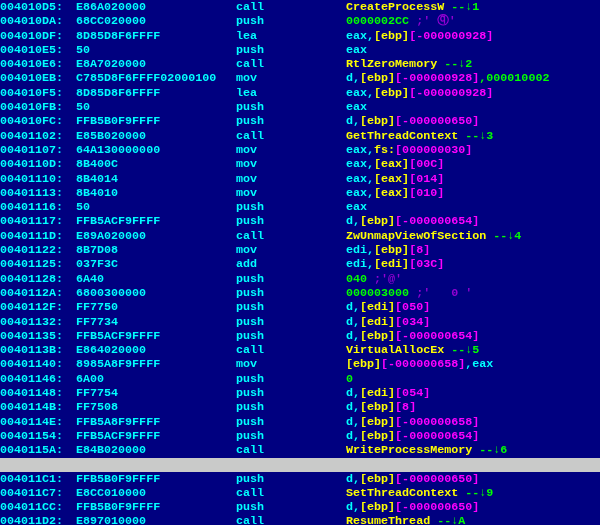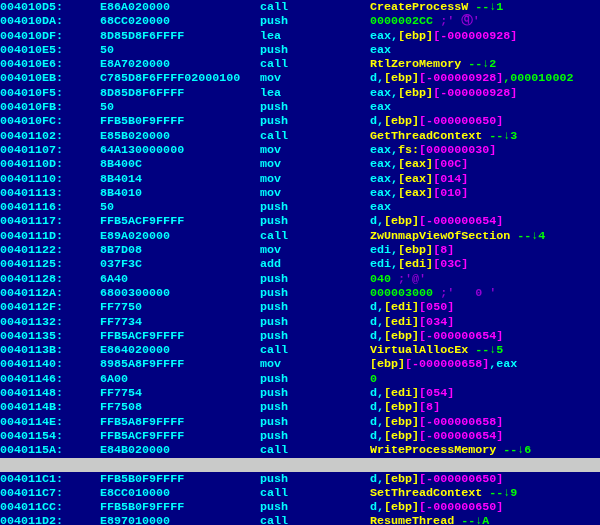--- a/index.html
+++ b/index.html
@@ -1,18 +1,18 @@
 <!DOCTYPE html>
 <html><head>
 <meta charset="utf-8">
 <style>
   html,body{margin:0;padding:0;background:#000080;width:600px;height:525px;overflow:hidden}
   .disasm{font-family:Consolas,'Courier New',monospace;font-size:11.7px;line-height:14.3px;white-space:pre;font-weight:bold}
   .row{display:flex}
-  .addr{width:100px;color:#00FFFF}
+  .addr{width:76px;color:#00FFFF}
   .bytes{width:160px;color:#00FFFF}
   .mnem{width:110px;color:#00FFFF}
   .ops{flex:1}
   .sep{background:#C9CAC9;height:14px;width:600px}
   .cyan{color:#00FFFF}.lime{color:#00FF00}.yellow{color:#FFFF00}.magenta{color:#FF00FF}.purple{color:#9400D3}
 </style>
 </head>
 <body>
 
 <div class="disasm" id="listing"><div class="row"><span class="addr">004010D5:</span><span class="bytes">E86A020000</span><span class="mnem ">call</span><span class="ops"><span class="yellow">CreateProcessW </span><span class="lime">--↓1</span></span></div><div class="row"><span class="addr">004010DA:</span><span class="bytes">68CC020000</span><span class="mnem ">push</span><span class="ops"><span class="lime">0000002CC </span><span class="purple">;' ⓠ'</span></span></div><div class="row"><span class="addr">004010DF:</span><span class="bytes">8D85D8F6FFFF</span><span class="mnem ">lea</span><span class="ops"><span class="cyan">eax,</span><span class="yellow">[ebp]</span><span class="magenta">[-000000928]</span></span></div><div class="row"><span class="addr">004010E5:</span><span class="bytes">50</span><span class="mnem ">push</span><span class="ops"><span class="cyan">eax</span></span></div><div class="row"><span class="addr">004010E6:</span><span class="bytes">E8A7020000</span><span class="mnem ">call</span><span class="ops"><span class="yellow">RtlZeroMemory </span><span class="lime">--↓2</span></span></div><div class="row"><span class="addr">004010EB:</span><span class="bytes">C785D8F6FFFF02000100</span><span class="mnem ">mov</span><span class="ops"><span class="cyan">d,</span><span class="yellow">[ebp]</span><span class="magenta">[-000000928]</span><span class="lime">,000010002</span></span></div><div class="row"><span class="addr">004010F5:</span><span class="bytes">8D85D8F6FFFF</span><span class="mnem ">lea</span><span class="ops"><span class="cyan">eax,</span><span class="yellow">[ebp]</span><span class="magenta">[-000000928]</span></span></div><div class="row"><span class="addr">004010FB:</span><span class="bytes">50</span><span class="mnem ">push</span><span class="ops"><span class="cyan">eax</span></span></div><div class="row"><span class="addr">004010FC:</span><span class="bytes">FFB5B0F9FFFF</span><span class="mnem ">push</span><span class="ops"><span class="cyan">d,</span><span class="yellow">[ebp]</span><span class="magenta">[-000000650]</span></span></div><div class="row"><span class="addr">00401102:</span><span class="bytes">E85B020000</span><span class="mnem ">call</span><span class="ops"><span class="yellow">GetThreadContext </span><span class="lime">--↓3</span></span></div><div class="row"><span class="addr">00401107:</span><span class="bytes">64A130000000</span><span class="mnem ">mov</span><span class="ops"><span class="cyan">eax,</span><span class="yellow">fs:</span><span class="magenta">[000000030]</span></span></div><div class="row"><span class="addr">0040110D:</span><span class="bytes">8B400C</span><span class="mnem ">mov</span><span class="ops"><span class="cyan">eax,</span><span class="yellow">[eax]</span><span class="magenta">[00C]</span></span></div><div class="row"><span class="addr">00401110:</span><span class="bytes">8B4014</span><span class="mnem ">mov</span><span class="ops"><span class="cyan">eax,</span><span class="yellow">[eax]</span><span class="magenta">[014]</span></span></div><div class="row"><span class="addr">00401113:</span><span class="bytes">8B4010</span><span class="mnem ">mov</span><span class="ops"><span class="cyan">eax,</span><span class="yellow">[eax]</span><span class="magenta">[010]</span></span></div><div class="row"><span class="addr">00401116:</span><span class="bytes">50</span><span class="mnem ">push</span><span class="ops"><span class="cyan">eax</span></span></div><div class="row"><span class="addr">00401117:</span><span class="bytes">FFB5ACF9FFFF</span><span class="mnem ">push</span><span class="ops"><span class="cyan">d,</span><span class="yellow">[ebp]</span><span class="magenta">[-000000654]</span></span></div><div class="row"><span class="addr">0040111D:</span><span class="bytes">E89A020000</span><span class="mnem ">call</span><span class="ops"><span class="yellow">ZwUnmapViewOfSection </span><span class="lime">--↓4</span></span></div><div class="row"><span class="addr">00401122:</span><span class="bytes">8B7D08</span><span class="mnem ">mov</span><span class="ops"><span class="cyan">edi,</span><span class="yellow">[ebp]</span><span class="magenta">[8]</span></span></div><div class="row"><span class="addr">00401125:</span><span class="bytes">037F3C</span><span class="mnem ">add</span><span class="ops"><span class="cyan">edi,</span><span class="yellow">[edi]</span><span class="magenta">[03C]</span></span></div><div class="row"><span class="addr">00401128:</span><span class="bytes">6A40</span><span class="mnem ">push</span><span class="ops"><span class="lime">040 </span><span class="purple">;'@'</span></span></div><div class="row"><span class="addr">0040112A:</span><span class="bytes">6800300000</span><span class="mnem ">push</span><span class="ops"><span class="lime">000003000 </span><span class="purple">;'   0 '</span></span></div><div class="row"><span class="addr">0040112F:</span><span class="bytes">FF7750</span><span class="mnem ">push</span><span class="ops"><span class="cyan">d,</span><span class="yellow">[edi]</span><span class="magenta">[050]</span></span></div><div class="row"><span class="addr">00401132:</span><span class="bytes">FF7734</span><span class="mnem ">push</span><span class="ops"><span class="cyan">d,</span><span class="yellow">[edi]</span><span class="magenta">[034]</span></span></div><div class="row"><span class="addr">00401135:</span><span class="bytes">FFB5ACF9FFFF</span><span class="mnem ">push</span><span class="ops"><span class="cyan">d,</span><span class="yellow">[ebp]</span><span class="magenta">[-000000654]</span></span></div><div class="row"><span class="addr">0040113B:</span><span class="bytes">E864020000</span><span class="mnem ">call</span><span class="ops"><span class="yellow">VirtualAllocEx </span><span class="lime">--↓5</span></span></div><div class="row"><span class="addr">00401140:</span><span class="bytes">8985A8F9FFFF</span><span class="mnem ">mov</span><span class="ops"><span class="yellow">[ebp]</span><span class="magenta">[-000000658]</span><span class="cyan">,eax</span></span></div><div class="row"><span class="addr">00401146:</span><span class="bytes">6A00</span><span class="mnem ">push</span><span class="ops"><span class="lime">0</span></span></div><div class="row"><span class="addr">00401148:</span><span class="bytes">FF7754</span><span class="mnem ">push</span><span class="ops"><span class="cyan">d,</span><span class="yellow">[edi]</span><span class="magenta">[054]</span></span></div><div class="row"><span class="addr">0040114B:</span><span class="bytes">FF7508</span><span class="mnem ">push</span><span class="ops"><span class="cyan">d,</span><span class="yellow">[ebp]</span><span class="magenta">[8]</span></span></div><div class="row"><span class="addr">0040114E:</span><span class="bytes">FFB5A8F9FFFF</span><span class="mnem ">push</span><span class="ops"><span class="cyan">d,</span><span class="yellow">[ebp]</span><span class="magenta">[-000000658]</span></span></div><div class="row"><span class="addr">00401154:</span><span class="bytes">FFB5ACF9FFFF</span><span class="mnem ">push</span><span class="ops"><span class="cyan">d,</span><span class="yellow">[ebp]</span><span class="magenta">[-000000654]</span></span></div><div class="row"><span class="addr">0040115A:</span><span class="bytes">E84B020000</span><span class="mnem ">call</span><span class="ops"><span class="yellow">WriteProcessMemory </span><span class="lime">--↓6</span></span></div><div class="sep"></div><div class="row"><span class="addr">004011C1:</span><span class="bytes">FFB5B0F9FFFF</span><span class="mnem ">push</span><span class="ops"><span class="cyan">d,</span><span class="yellow">[ebp]</span><span class="magenta">[-000000650]</span></span></div><div class="row"><span class="addr">004011C7:</span><span class="bytes">E8CC010000</span><span class="mnem ">call</span><span class="ops"><span class="yellow">SetThreadContext </span><span class="lime">--↓9</span></span></div><div class="row"><span class="addr">004011CC:</span><span class="bytes">FFB5B0F9FFFF</span><span class="mnem ">push</span><span class="ops"><span class="cyan">d,</span><span class="yellow">[ebp]</span><span class="magenta">[-000000650]</span></span></div><div class="row"><span class="addr">004011D2:</span><span class="bytes">E897010000</span><span class="mnem ">call</span><span class="ops"><span class="yellow">ResumeThread </span><span class="lime">--↓A</span></span></div></div>

